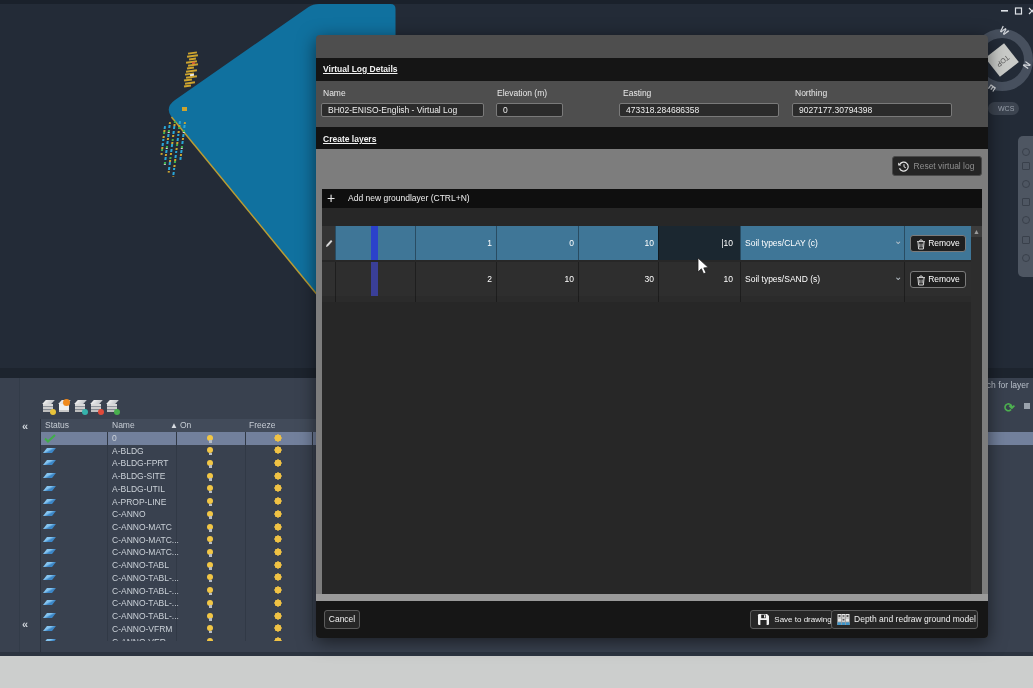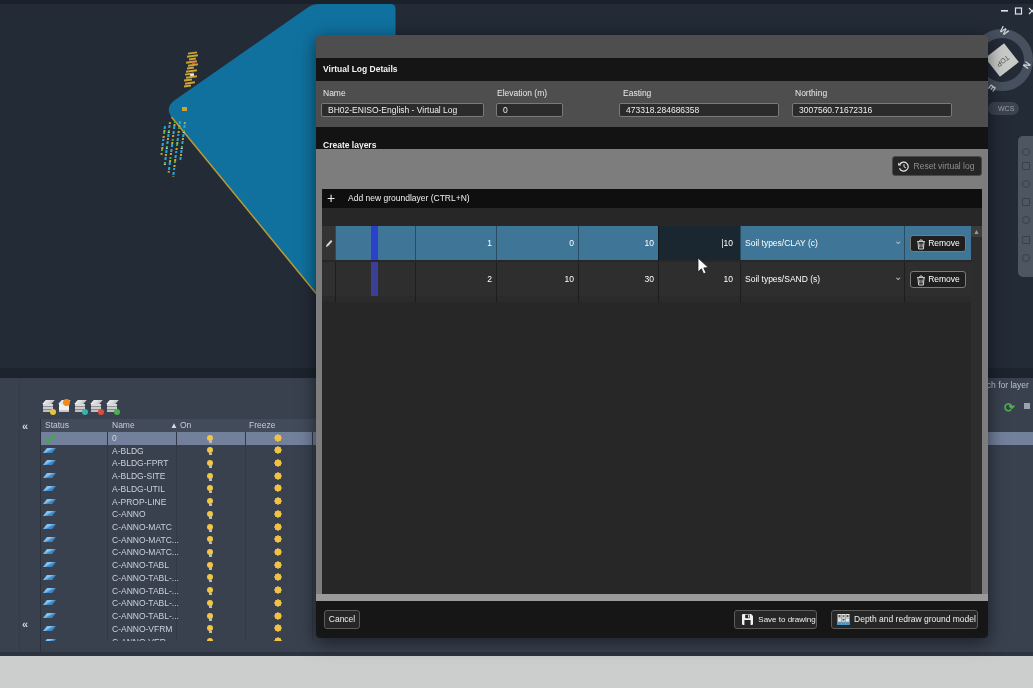--- a/index.html
+++ b/index.html
@@ -37,21 +37,21 @@
   #graybar { left:0; top:656px; width:1033px; height:32px; background:#cccecd; }
   #navyband { left:0; top:652px; width:1033px; height:4px; background:#2c3440; }
 
   
   #dialog { left:316px; top:35px; width:672px; height:603px; background:#4e4e4e;
             border-radius:4px; box-shadow:0 4px 18px rgba(0,0,0,.55); font-size:8.5px; color:#fff; }
   #d-title { left:0; top:0; width:672px; height:23px; background:#1f1f1f; border-radius:4px 4px 0 0; }
   #d-vld   { left:0; top:23px; width:672px; height:23px; background:#151515; }
   #d-form  { left:0; top:46px; width:672px; height:46px; background:#4e4e4e; }
   #d-cl    { left:0; top:92px; width:672px; height:22px; background:#131313; }
-  .sechdr  { position:absolute; left:7px; top:6px; font-weight:bold; font-size:8.5px; color:#f2f2f2; }
+  .sechdr  { position:absolute; left:7px; top:6px; font-weight:bold; font-size:8.5px; color:#f2f2f2;text-decoration:underline; }
   .flabel  { position:absolute; top:7px; font-size:8.5px; color:#e9e9e9; }
   .finput  { position:absolute; top:22px; height:14px; background:#2b2b2b; border:1px solid #7a7a7a;
              border-radius:2px; color:#efefef; font-size:8.5px; line-height:12px; padding-left:6px;
              white-space:nowrap; overflow:hidden; }
   #d-strip { left:0; top:559px; width:672px; height:7px; background:#9a9a9a; }
   #d-footer{ left:0; top:566px; width:672px; height:37px; background:#161616; border-radius:0 0 4px 4px; }
   .btn { position:absolute; background:#262626; border:1px solid #5c5c5c; border-radius:3px;
          color:#f0f0f0; font-size:8.5px; text-align:center; white-space:nowrap; overflow:hidden; }
 
   
@@ -348,24 +348,24 @@
         <span class="sechdr">Virtual Log Details</span>
       </div>
     <div class="abs" id="d-form">
       <span class="flabel" style="left:7px">Name</span>
       <span class="flabel" style="left:181px">Elevation (m)</span>
       <span class="flabel" style="left:307px">Easting</span>
       <span class="flabel" style="left:479px">Northing</span>
       <div class="finput" style="left:5px; width:163px">BH02-ENISO-English - Virtual Log</div>
       <div class="finput" style="left:180px; width:67px">0</div>
       <div class="finput" style="left:303px; width:160px">473318.284686358</div>
-      <div class="finput" style="left:476px; width:160px">3007560.71672316</div>
+      <div class="finput" style="left:476px; width:160px">9027177.30794398</div>
     </div>
     <div class="abs" id="d-cl">
-        <span class="sechdr" style="top:13px">Create layers</span>
+        <span class="sechdr" style="top:7px">Create layers</span>
       </div>
 
     <div class="abs" style="left:0; top:114px; width:672px; height:453px; background:#7d7d7d"></div>
 
     <div class="btn" style="left:576px; top:121px; width:90px; height:20px; line-height:18px; font-size:8.5px; color:#8f8f8f; background:#252525; border-color:#4a4a4a">
       <svg class="abs" style="left:4px;top:3px" width="13" height="13" viewBox="0 0 13 13">
         <path d="M2.8 4.4 A4.5 4.5 0 1 1 2.5 8.2" fill="none" stroke="#e8e8e8" stroke-width="1.2"></path>
         <path d="M7 4.2 L7 6.8 L8.8 7.8" stroke="#e8e8e8" stroke-width="1" fill="none"></path>
         <path d="M1.2 2.6 L1.2 5.6 L4.2 5.6 Z" fill="#e8e8e8"></path>
       </svg>
@@ -436,21 +436,21 @@
       </div>
 
       <div class="abs" style="left:649px; top:37px; width:11px; height:368px; background:#2d2d2d">
         <div class="abs" style="left:0; top:0; width:11px; height:11px; background:#3c3c3c; color:#9a9a9a; font-size:7px; text-align:center; line-height:11px">▲</div>
       </div>
     </div>
 
     <div class="abs" id="d-strip"></div>
     <div class="abs" id="d-footer">
       <div class="btn" style="left:8px; top:9px; width:36px; height:19px; line-height:17px">Cancel</div>
-      <div class="btn" style="left:418px; top:9px; width:83px; height:19px; line-height:17px">
+      <div class="btn" style="left:434px; top:9px; width:83px; height:19px; line-height:17px">
         <svg style="position:absolute;left:6px;top:2px" width="13" height="13" viewBox="0 0 13 13">
           <path d="M1 2.2 Q1 1 2.2 1 H10 L12 3 V11 Q12 12 10.8 12 H2.2 Q1 12 1 10.8 Z" fill="#f2f2f2"></path>
           <rect x="4.2" y="1.6" width="4.6" height="3.6" fill="#262626"></rect>
           <rect x="7" y="2.2" height="2.4" width="1.2" fill="#f2f2f2"></rect>
           <rect x="3.4" y="7" width="6.2" height="5" fill="#262626"></rect>
         </svg>
         <span style="margin-left:23px; font-size:8px">Save to drawing</span>
       </div>
       <div class="btn" style="left:515px; top:9px; width:147px; height:19px; line-height:17px">
         <svg style="position:absolute;left:5px;top:2px" width="13" height="13" viewBox="0 0 13 13">

